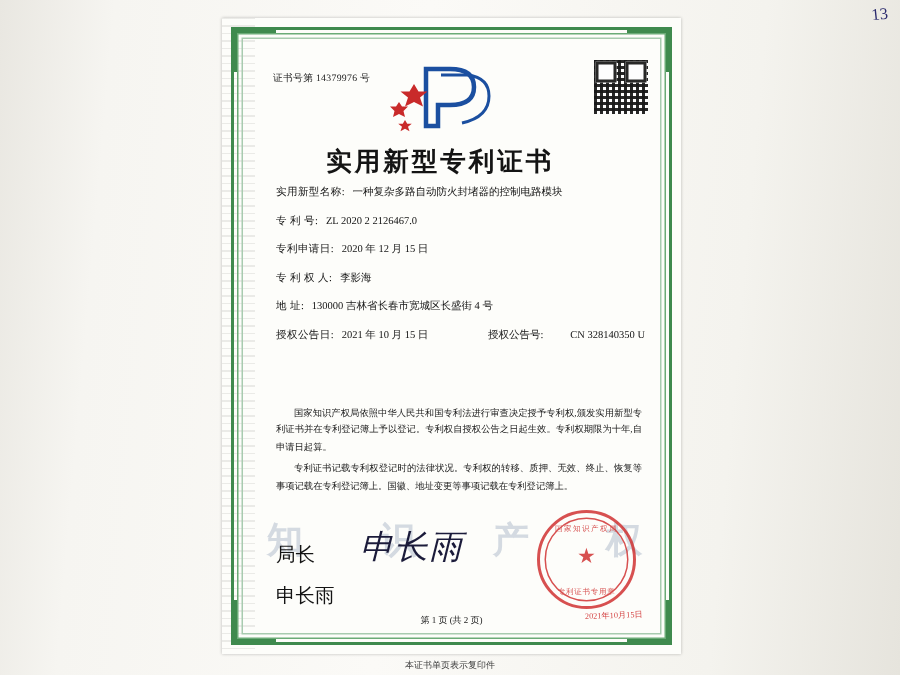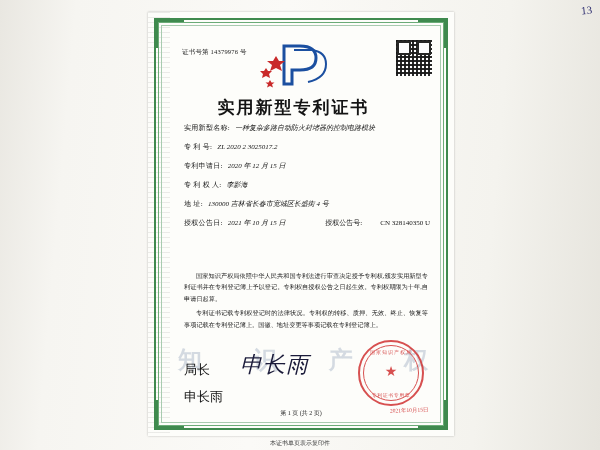--- a/index.html
+++ b/index.html
@@ -163,21 +163,20 @@
   .field .lbl {
     flex: 0 0 auto;
     white-space: nowrap;
     letter-spacing: 0.3px;
   }
   .field .val {
     flex: 1 1 auto;
     margin-left: 5px;
     white-space: nowrap;
     overflow: hidden;
-    font-style: italic;
   }
   .field.two .col2 {
     margin-left: 18px;
     white-space: nowrap;
   }
 
   .body-text {
     position: absolute;
     left: 36px;
     right: 26px;
@@ -333,21 +332,21 @@
 
     <div class="title">实用新型专利证书</div>
 
     <div class="fields">
       <div class="field">
         <span class="lbl">实用新型名称:</span>
         <span class="val">一种复杂多路自动防火封堵器的控制电路模块</span>
       </div>
       <div class="field">
         <span class="lbl">专 利 号:</span>
-        <span class="val">ZL 2020 2 3025017.2</span>
+        <span class="val">ZL 2020 2 2126467.0</span>
       </div>
       <div class="field">
         <span class="lbl">专利申请日:</span>
         <span class="val">2020 年 12 月 15 日</span>
       </div>
       <div class="field">
         <span class="lbl">专 利 权 人:</span>
         <span class="val">李影海</span>
       </div>
       <div class="field">

